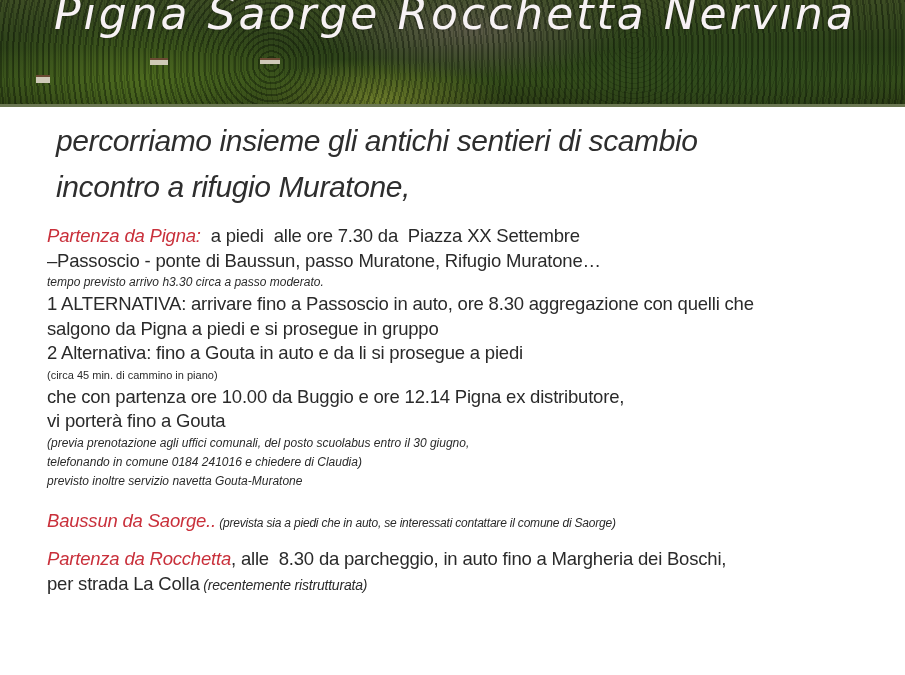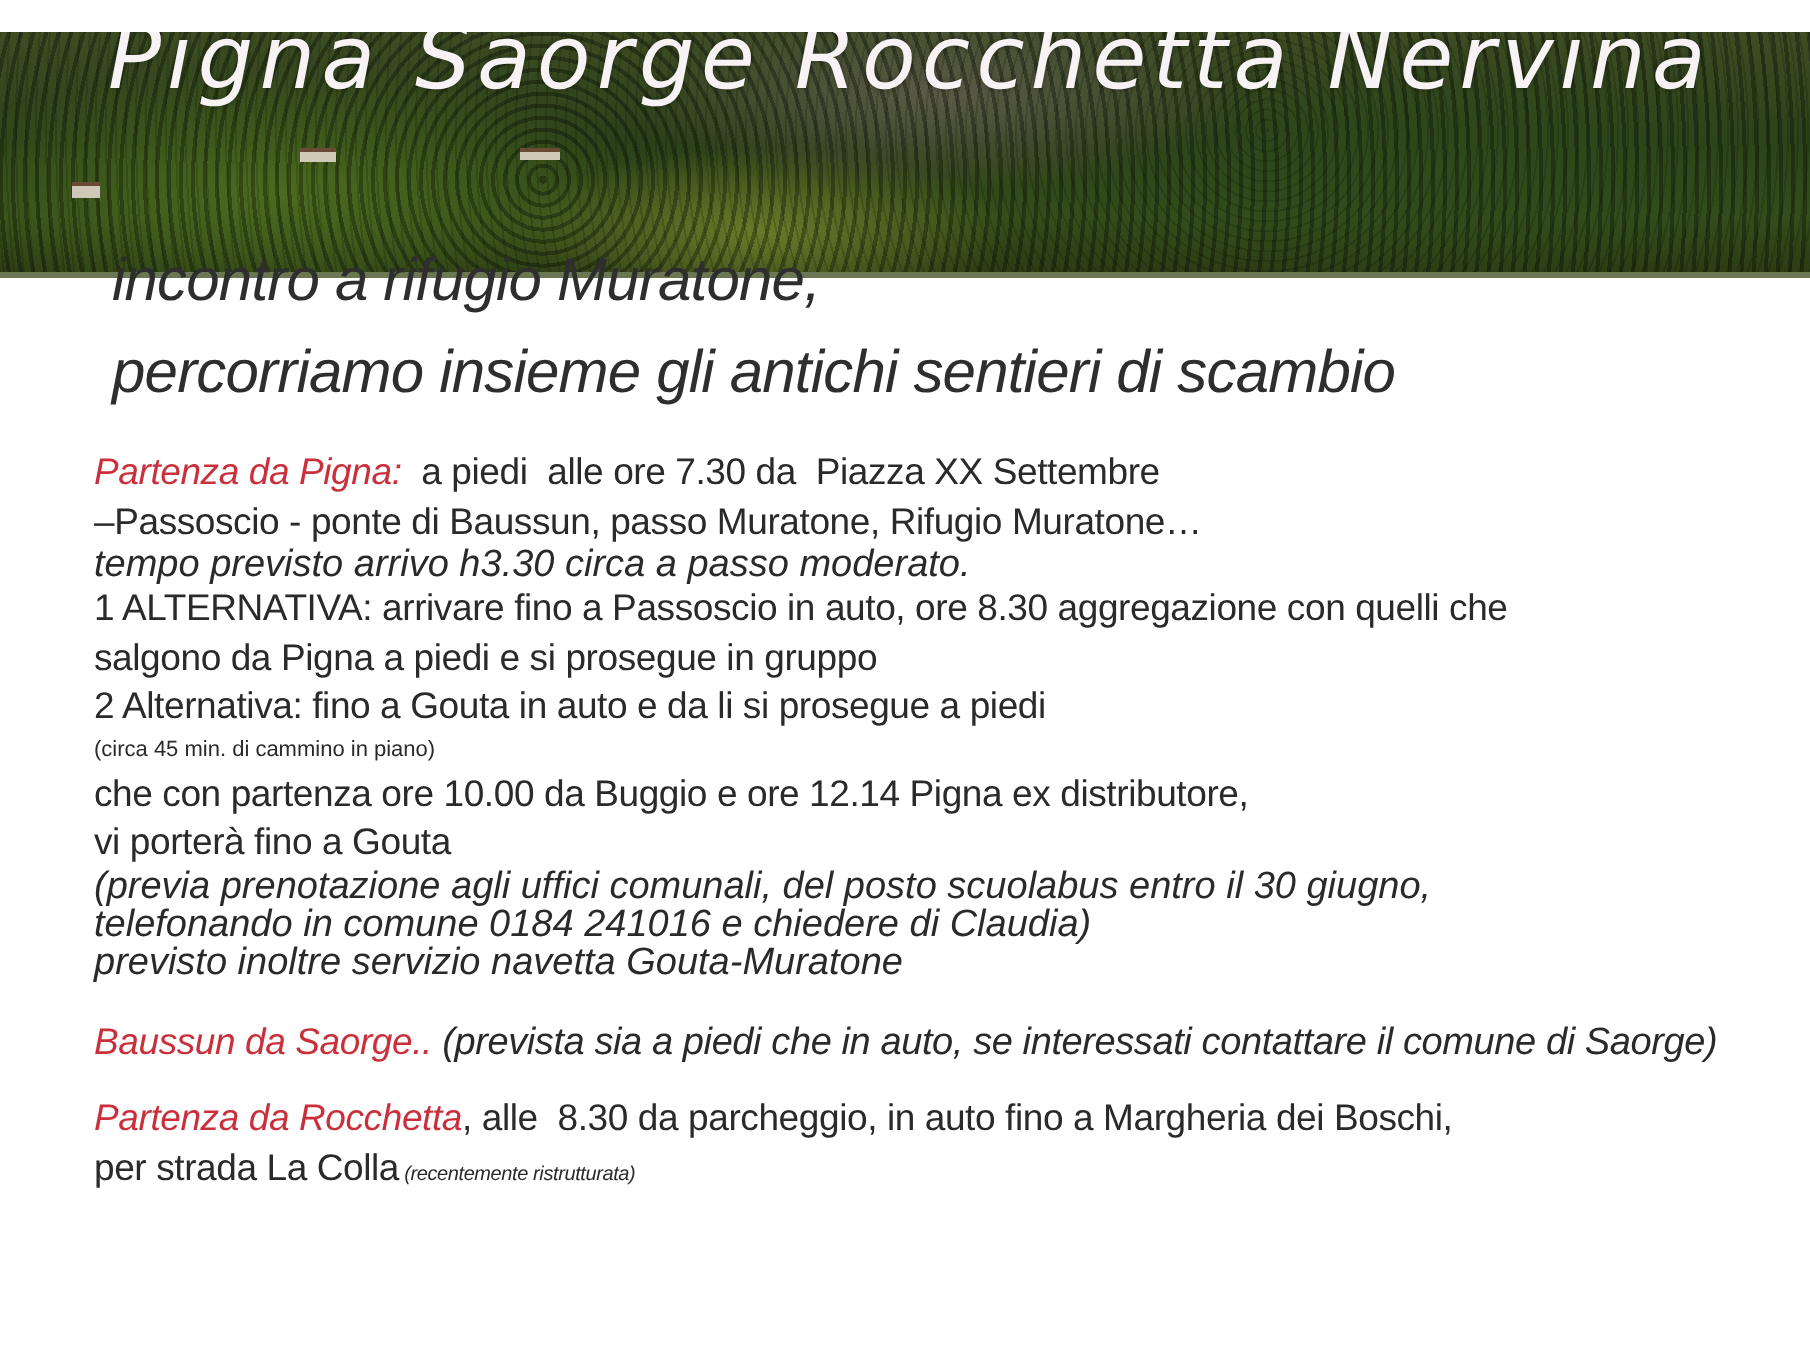--- a/index.html
+++ b/index.html
@@ -4,29 +4,28 @@
   <style>
     html, body { margin: 0; padding: 0; }
     body {
       width: 905px; height: 675px; overflow: hidden;
       background: #ffffff;
       font-family: "Liberation Sans", sans-serif;
       color: #2b2b2b;
       position: relative;
     }
     .banner {
-      position: absolute; left: 0; top: 0; width: 905px; height: 123px;
+      position: absolute; left: 0; top: 0; width: 905px; height: 107px;
       background:
         radial-gradient(ellipse 260px 90px at 140px 80px, #4d6a1f 0%, rgba(77,106,31,0) 70%),
         radial-gradient(ellipse 220px 70px at 470px 30px, #5b5a48 0%, rgba(91,90,72,0) 70%),
         radial-gradient(ellipse 300px 80px at 720px 70px, #2f4a1c 0%, rgba(47,74,28,0) 70%),
         radial-gradient(ellipse 180px 60px at 380px 100px, #6a7a2a 0%, rgba(106,122,42,0) 70%),
         linear-gradient(180deg, #3d4d24 0%, #2c4119 45%, #354d1b 75%, #2a3a14 100%);
       overflow: hidden;
-      margin-top: 16px;
     }
     .banner::before {
       content: ""; position: absolute; left: 0; top: 0; right: 0; bottom: 0;
       background:
         repeating-radial-gradient(circle at 30% 60%, rgba(20,35,10,0.35) 0 2px, rgba(0,0,0,0) 2px 6px),
         repeating-radial-gradient(circle at 70% 40%, rgba(90,110,40,0.25) 0 1px, rgba(0,0,0,0) 1px 5px);
       mix-blend-mode: multiply;
     }
     .banner::after {
       content: ""; position: absolute; left: 0; right: 0; bottom: 0; height: 3px;
@@ -43,51 +42,51 @@
     .subtitle {
       position: absolute; left: 56px; top: 118px; margin: 0;
       font-family: "Liberation Sans", sans-serif; font-style: italic; font-weight: normal;
       font-size: 30px; line-height: 46px; color: #2e2e2e;
       letter-spacing: -0.4px;
     }
     .subtitle span { display: block; white-space: nowrap; }
     .content { position: absolute; left: 47px; top: 224px; width: 840px; }
     .line { white-space: nowrap; color: #2a2a2a; }
     .l-big { font-size: 18.5px; line-height: 24.5px; letter-spacing: -0.2px; }
-    .l-small-it { font-size: 19px; line-height: 19px; font-style: italic; }
+    .l-small-it { font-size: 12px; line-height: 19px; font-style: italic; }
     .l-small { font-size: 11px; line-height: 19px; }
     .red { color: #c9303b; font-style: italic; }
     .gap { height: 18px; }
   </style>
 </head>
 <body>
 
 <div class="banner">
   <div class="house" style="left:36px;top:75px;width:14px;height:6px;"></div>
   <div class="house" style="left:150px;top:58px;width:18px;height:5px;"></div>
   <div class="house" style="left:260px;top:58px;width:20px;height:4px;"></div>
   <h1 class="banner-title">Pigna Saorge Rocchetta Nervina</h1>
 </div>
 
 <h2 class="subtitle">
+  <span>percorriamo insieme gli antichi sentieri di scambio</span>
   <span>incontro a rifugio  Muratone,</span>
-  <span>percorriamo insieme gli antichi sentieri di scambio</span>
 </h2>
 
 <div class="content">
   <div class="line l-big"><span class="red">Partenza da Pigna:</span><span style="white-space:pre;">  a piedi  alle ore 7.30 da  Piazza XX Settembre</span></div>
   <div class="line l-big">–Passoscio - ponte di Baussun, passo Muratone, Rifugio Muratone…</div>
   <div class="line l-small-it">tempo previsto arrivo  h3.30 circa a passo moderato.</div>
   <div class="line l-big">1 ALTERNATIVA: arrivare fino a Passoscio in auto, ore 8.30 aggregazione con quelli che</div>
   <div class="line l-big">salgono da Pigna a piedi e si prosegue in gruppo</div>
   <div class="line l-big">2 Alternativa: fino a Gouta in auto e da li si prosegue a piedi</div>
   <div class="line l-small">(circa 45 min. di cammino in piano)</div>
   <div class="line l-big">che con partenza ore 10.00 da Buggio e ore 12.14 Pigna ex distributore,</div>
   <div class="line l-big">vi porterà fino a Gouta</div>
   <div class="line l-small-it">(previa prenotazione agli uffici comunali, del posto scuolabus entro il 30 giugno,</div>
   <div class="line l-small-it">telefonando in comune 0184 241016 e chiedere di Claudia)</div>
   <div class="line l-small-it">previsto inoltre servizio navetta Gouta-Muratone</div>
   <div class="gap"></div>
   <div class="line l-big"><span class="red">Baussun da Saorge..</span><span class="l-small-it" style="font-style:italic;white-space:pre;"> (prevista sia a piedi che in auto, se interessati contattare il comune di Saorge)</span></div>
   <div class="gap" style="height:14px;"></div>
   <div class="line l-big"><span class="red">Partenza da Rocchetta</span><span style="white-space:pre;">, alle  8.30 da parcheggio, in auto fino a Margheria dei Boschi,</span></div>
-  <div class="line l-big"><span>per strada La Colla</span><span style="font-size:10px;font-style:italic;white-space:pre;"> (recentemente ristrutturata)</span></div>
+  <div class="line l-big"><span>per strada La Colla</span><span style="font-size:14px;font-style:italic;white-space:pre;"> (recentemente ristrutturata)</span></div>
 </div>
 
 </body></html>

